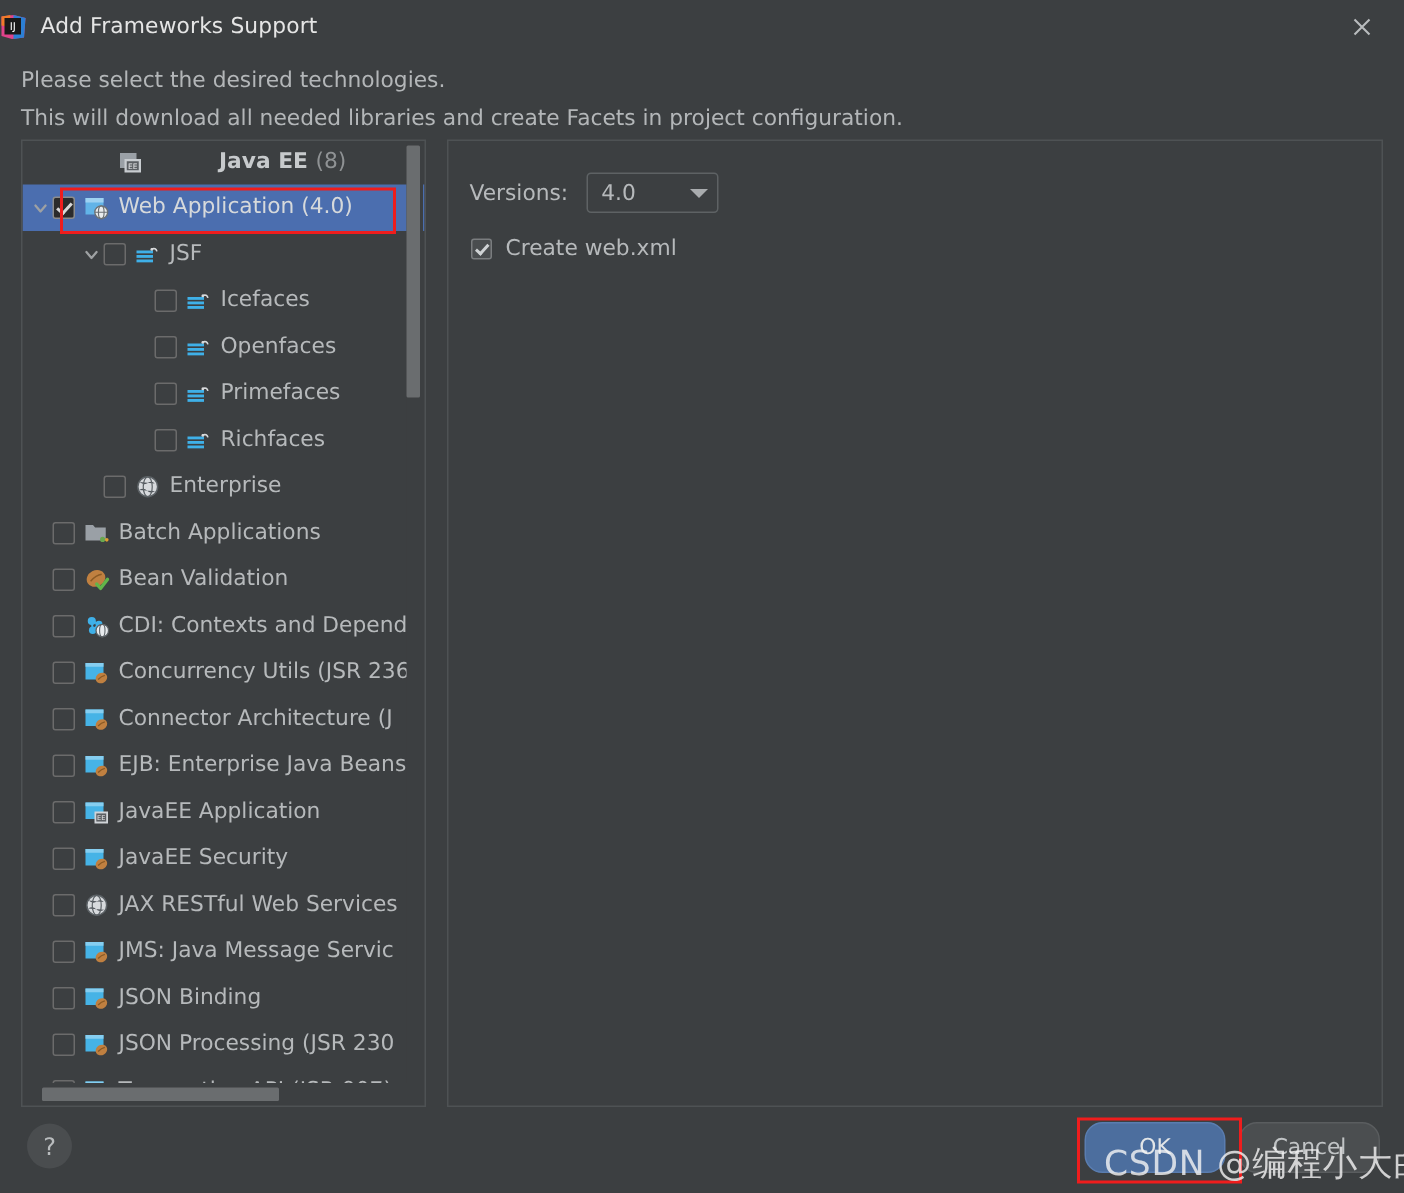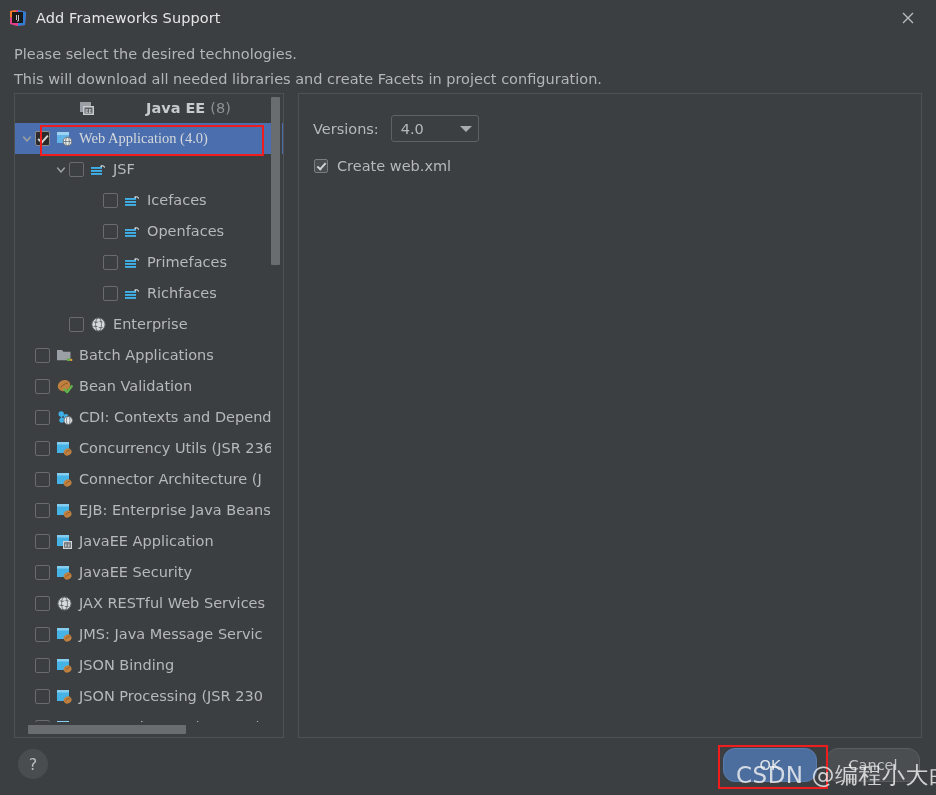--- a/index.html
+++ b/index.html
@@ -21,21 +21,20 @@
   .titlebar {
     height: 36px;
     display: flex;
     align-items: center;
     background: #3c3f41;
     position: relative;
   }
   .app-icon {
     width: 18px;
     height: 18px;
-    margin-left: 9px;
     margin-right: 9px;
     position: relative;
     flex: none;
   }
   .app-icon svg { display: block; }
   .title-text {
     font-size: 14.5px;
     color: #e5e5e5;
     letter-spacing: 0.1px;
   }
@@ -103,21 +102,20 @@
     height: 31px;
     display: flex;
     align-items: center;
     white-space: nowrap;
     position: relative;
     padding-left: 2px;
     box-sizing: border-box;
   }
   .tree-row.selected {
     background: #4b6eaf;
-    font-family: Liberation Serif, serif;
   }
   .tree-row .arrow {
     width: 16px;
     height: 31px;
     flex: none;
     display: flex;
     align-items: center;
     justify-content: center;
   }
   .tree-row .arrow.empty { visibility: hidden; }

